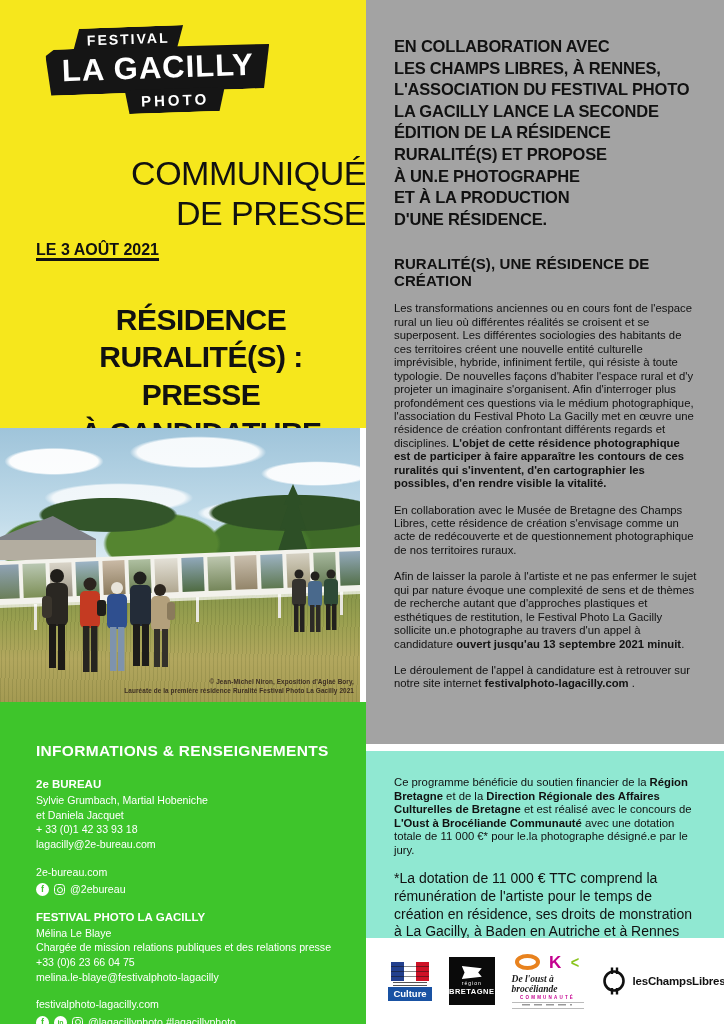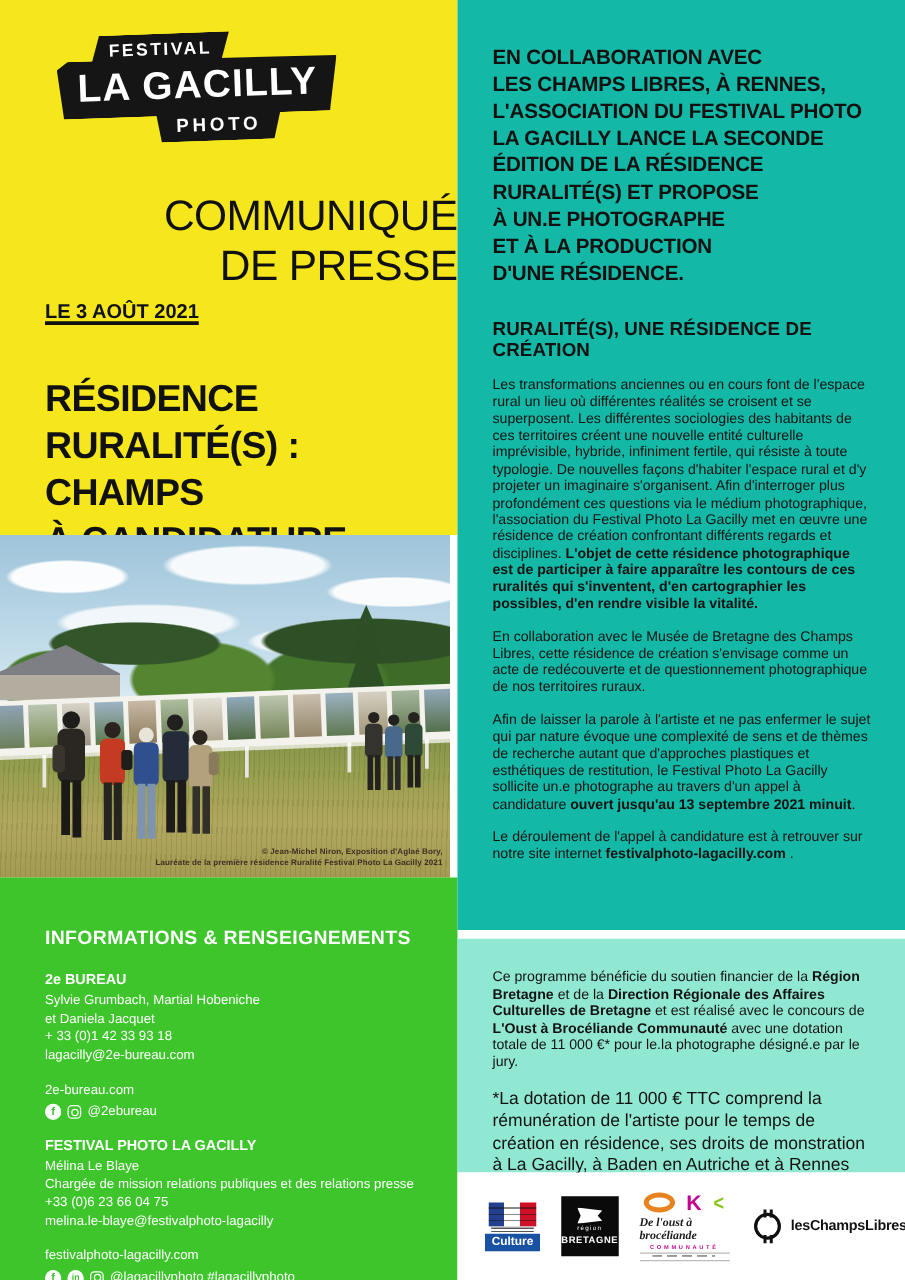--- a/index.html
+++ b/index.html
@@ -14,21 +14,21 @@
   .logo-r1{font-size:14px;letter-spacing:2px;padding:4px 14px 2px;margin-left:28px;
            clip-path:polygon(6% 0,100% 0,94% 100%,0 100%);}
   .logo-r2{font-size:31px;letter-spacing:1px;padding:4px 16px 6px;margin-top:-2px;
            clip-path:polygon(0 14%,4% 0,100% 4%,97% 100%,2% 100%);}
   .logo-r3{font-size:15px;letter-spacing:3px;padding:3px 16px 4px;margin:-3px 0 0 78px;
            clip-path:polygon(0 0,100% 0,94% 100%,4% 100%);}
   .press-title{margin:41px 0 0;font-size:34px;line-height:1.17;letter-spacing:-0.5px;font-weight:normal;text-align:right;}
   .blk{display:block;}
   .press-date{margin-top:7px;font-size:16px;font-weight:bold;text-decoration:underline;
               text-decoration-thickness:2.5px;text-underline-offset:3px;}
-  .headline{margin:42px 0 0;font-size:30px;line-height:1.26;letter-spacing:-0.5px;font-weight:bold;}
+  .headline{margin:42px 0 0;font-size:30px;line-height:1.26;letter-spacing:-0.5px;font-weight:bold;text-align:center;}
 
   
   .photo{left:0;top:428px;width:360px;height:274px;background:#9aa050;overflow:hidden;}
   .sky{position:absolute;left:0;top:0;right:0;height:152px;
     background-image:
       radial-gradient(ellipse 80px 22px at 15% 22%,rgba(255,255,255,.95) 55%,transparent 62%),
       radial-gradient(ellipse 110px 26px at 55% 16%,rgba(255,255,255,.9) 55%,transparent 62%),
       radial-gradient(ellipse 90px 20px at 88% 30%,rgba(255,255,255,.92) 55%,transparent 62%),
       radial-gradient(ellipse 120px 24px at 33% 46%,rgba(255,255,255,.8) 55%,transparent 62%),
       radial-gradient(ellipse 100px 20px at 72% 56%,rgba(255,255,255,.75) 55%,transparent 62%),
@@ -65,21 +65,21 @@
   .c-name{font-weight:bold;font-size:11.5px;}
   .c-gap{height:13px;}
   .soc{display:flex;align-items:center;gap:5px;margin-top:3px;}
   .icn{width:13px;height:13px;border-radius:50%;background:#fff;color:#3EC52B;
        font-weight:bold;font-size:9px;line-height:13px;text-align:center;display:inline-block;}
   .icn.in{font-size:7px;}
   .icn-ig{width:9px;height:9px;border:1.7px solid #fff;border-radius:3.5px;position:relative;display:inline-block;}
   .icn-ig::after{content:"";position:absolute;inset:1.5px;border:1.4px solid #fff;border-radius:50%;}
 
   
-  .pink{left:366px;top:0;width:358px;height:744px;background:#14b8a6;
+  .pink{left:366px;top:0;width:358px;height:744px;background:#a3a3a3;
         padding:36px 26px 0 28px;}
   .intro{font-size:16.5px;font-weight:bold;line-height:1.31;letter-spacing:-0.2px;}
   .pink h4{margin:25px 0 0;font-size:15px;letter-spacing:.1px;}
   .body{font-size:11.3px;line-height:1.19;margin:13px 0 0;}
   .body strong{font-weight:bold;}
 
   
   .mint{left:366px;top:751px;width:358px;height:187px;background:#90E8D2;
         padding:25px 24px 0 28px;}
   .mint .body{margin:0;line-height:1.2;}
@@ -125,21 +125,21 @@
       <div class="logo-r3">PHOTO</div>
     </div>
     <h1 class="press-title">
       <span class="blk">COMMUNIQUÉ</span>
       <span class="blk">DE PRESSE</span>
     </h1>
     <div class="press-date">LE 3 AOÛT 2021</div>
     <h2 class="headline">
       <span class="blk">RÉSIDENCE</span>
       <span class="blk">RURALITÉ(S) :</span>
-      <span class="blk">CHAMPS</span>
+      <span class="blk">PRESSE</span>
       <span class="blk">À CANDIDATURE</span>
     </h2>
   </section>
 
   <section class="photo">
     <div class="sky"></div>
     <div class="trees"></div>
     <div class="house"></div>
     <div class="pine"></div>
     <div class="grass"></div>

